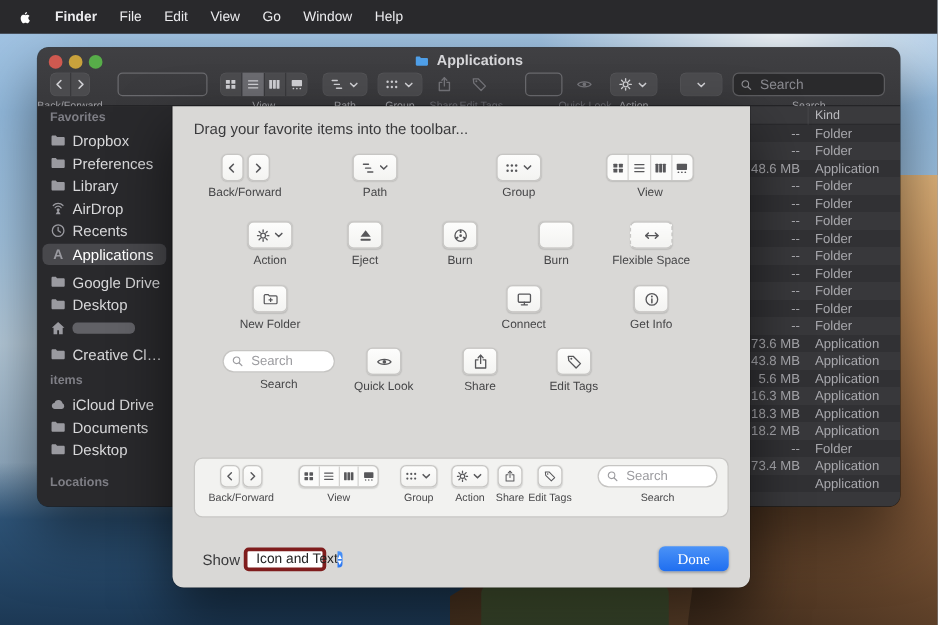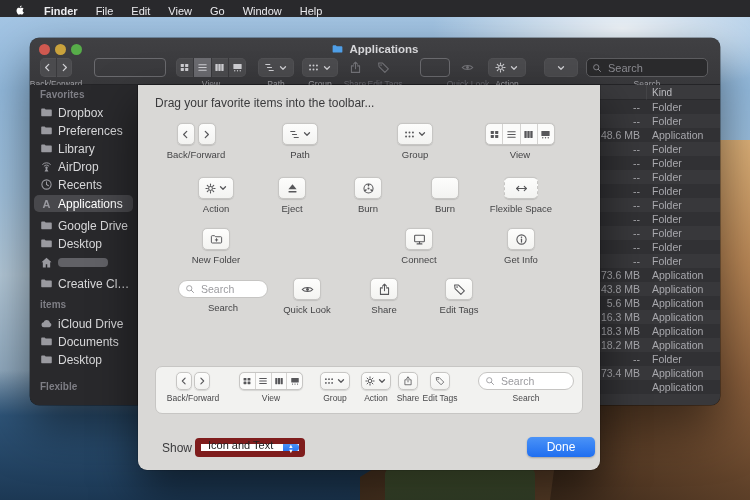--- a/index.html
+++ b/index.html
@@ -17,22 +17,22 @@
   .wp-rock-right{position:absolute;right:-30px;top:140px;width:230px;height:360px;
     background:linear-gradient(205deg,#e0b57c 0%,#b98756 30%,#8a5f3c 55%,#5f4129 78%,#3e2b1c 100%);
     clip-path:polygon(28% 0,100% 0,100% 100%,0 100%,8% 62%,2% 38%,18% 18%)}
   .wp-rock-bottom{position:absolute;left:360px;bottom:0;width:390px;height:115px;
     background:linear-gradient(190deg,#a87a4e,#6a4a30 60%,#46311f);
     clip-path:polygon(0 80%,12% 55%,30% 62%,45% 35%,62% 45%,78% 20%,100% 0,100% 100%,0 100%)}
   .wp-bush{position:absolute;left:385px;bottom:0;width:150px;height:50px;border-radius:50% 50% 0 0;
     background:linear-gradient(#5d7040,#36432a)}
 
   
-  .menubar{position:absolute;left:0;top:0;width:750px;height:17px;background:#29292c;
-    display:flex;align-items:flex-end;gap:18px;padding-left:14px;box-sizing:border-box;z-index:5}
+  .menubar{position:absolute;left:0;top:0;width:750px;height:27px;background:#29292c;
+    display:flex;align-items:center;gap:18px;padding-left:14px;box-sizing:border-box;z-index:5}
   .menubar .mi{font-size:11px;color:#ececef;white-space:nowrap}
   .menubar .bold{font-weight:bold}
   .apple{width:12px;height:14px;color:#fff}
 
   
   .window{position:absolute;left:30px;top:38px;width:690px;height:367px;background:#303033;
     border-radius:9px;box-shadow:0 22px 50px rgba(0,0,0,.5),0 0 0 .5px rgba(0,0,0,.55);z-index:1}
   .chrome{position:absolute;left:0;top:0;right:0;height:47px;border-radius:9px 9px 0 0;
     background:linear-gradient(#404043,#38383b);border-bottom:1px solid #242427;box-sizing:border-box}
   .light{position:absolute;top:6px;width:11px;height:11px;border-radius:50%}
@@ -94,28 +94,28 @@
   .pitem{position:absolute;display:flex;flex-direction:column;align-items:center}
   .prow{display:flex;align-items:center;gap:3px}
   .plbl{margin-top:4px;font-size:9.5px;color:#454547;white-space:nowrap}
   .lsearch{display:flex;align-items:center;gap:4px;background:#fff;border:1px solid #c6c5c3;border-radius:9px;
     box-sizing:border-box;height:18px;padding:0 6px;color:#9b9b9f}
   .lsearch input{flex:1;min-width:0;border:none;outline:none;background:transparent;font-size:10.5px;color:#333;font-family:inherit}
   .lsearch input::placeholder{color:#9b9b9f}
   .defbox{position:absolute;left:17px;top:281px;width:428px;height:48px;background:#f2f2f0;border:1px solid #c7c6c4;border-radius:7px;box-sizing:border-box}
   .ditem{position:absolute;top:5px;display:flex;flex-direction:column;align-items:center}
   .dlbl{margin-top:3px;font-size:8.5px;color:#48484a;white-space:nowrap}
-  .show-dd{position:absolute;left:57px;top:353px;width:110px;height:19px;background:#fff;border:6px solid #7f1d1d;border-radius:4px;
-    box-sizing:border-box;display:flex;align-items:flex-end}
+  .show-dd{position:absolute;left:57px;top:353px;width:66px;height:19px;background:#fff;border:3px solid #7f1d1d;border-radius:4px;
+    box-sizing:border-box;display:flex;align-items:flex-start}
   .show-val{flex:1;font-size:11px;color:#222;padding-left:7px;white-space:nowrap}
   .stepper{width:16px;height:100%;background:linear-gradient(#4b93f7,#2a76f2);border-radius:0 3px 3px 0;
     display:flex;flex-direction:column;align-items:center;justify-content:center;line-height:5px}
   .stepper i{font-style:normal;font-size:6.5px;color:#fff}
-  .done{position:absolute;left:389px;top:352px;width:68px;height:20px;border:none;border-radius:5px;
-    background:linear-gradient(#4b93f7,#1f6ef0);color:#fff;font-size:12px;font-family:Liberation Sans, sans-serif;box-shadow:0 1px 2px rgba(0,0,0,.25)}
+  .done{position:absolute;left:389px;top:352px;width:56px;height:20px;border:none;border-radius:5px;
+    background:linear-gradient(#4b93f7,#1f6ef0);color:#fff;font-size:12px;font-family:Liberation Serif, serif;box-shadow:0 1px 2px rgba(0,0,0,.25)}
 </style>
 </head>
 <body>
 
 <svg width="0" height="0" style="position:absolute" aria-hidden="true">
 <defs>
 <symbol id="i-apple" viewBox="0 0 16 16">
         <path fill="currentColor" d="M11.5 8.6c0-1.6 1.3-2.3 1.3-2.3-.7-1-1.8-1.2-2.2-1.2-.9-.1-1.8.5-2.2.5-.5 0-1.2-.5-2-.5-1 0-2 .6-2.5 1.5-1.1 1.9-.3 4.6.7 6.1.5.7 1.1 1.5 1.9 1.5.8 0 1-.5 2-.5s1.2.5 2 .5c.8 0 1.3-.7 1.8-1.4.6-.8.8-1.6.8-1.7 0 0-1.6-.6-1.6-2.5zM9.5 4c.4-.5.7-1.2.6-1.9-.6 0-1.3.4-1.7.9-.4.4-.7 1.1-.6 1.8.7.1 1.3-.3 1.7-.8z"></path>
       </symbol>
 <symbol id="i-folder" viewBox="0 0 16 16">
@@ -473,21 +473,21 @@
             </svg>
           <span class="sb-txt">iCloud Drive</span>
         </div>
         <div class="sb-item" style="top:266px">
           <svg class="ic">
               <use href="#i-folder"></use>
             </svg>
           <span class="sb-txt">Desktop</span>
         </div>
 
-        <span class="sb-hdr" style="top:296px">Flexible</span>
+        <span class="sb-hdr" style="top:296px">Locations</span>
       </div>
 
       <div class="flist">
         <div class="flist-header">
           <span>Kind</span>
         </div>
         <div class="fdiv"></div>
         <div class="flist-rows">
 
             <div class="frow">

